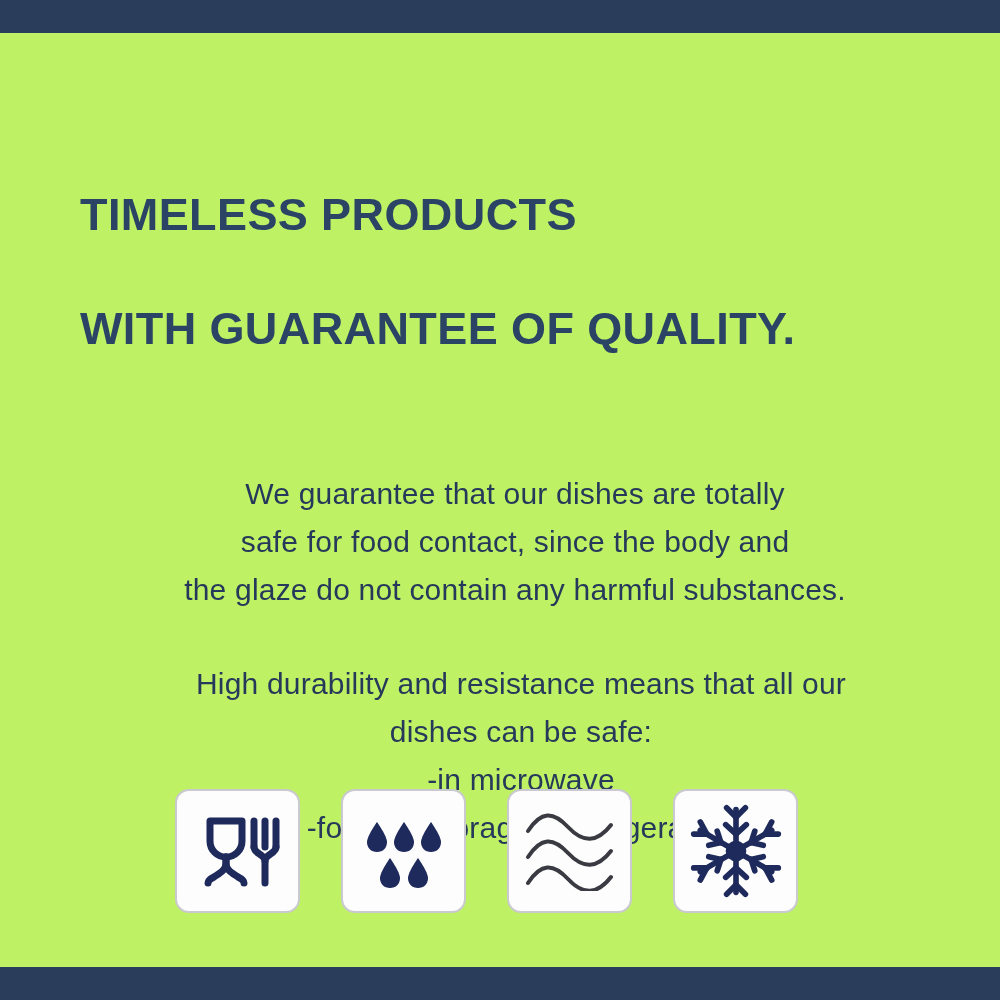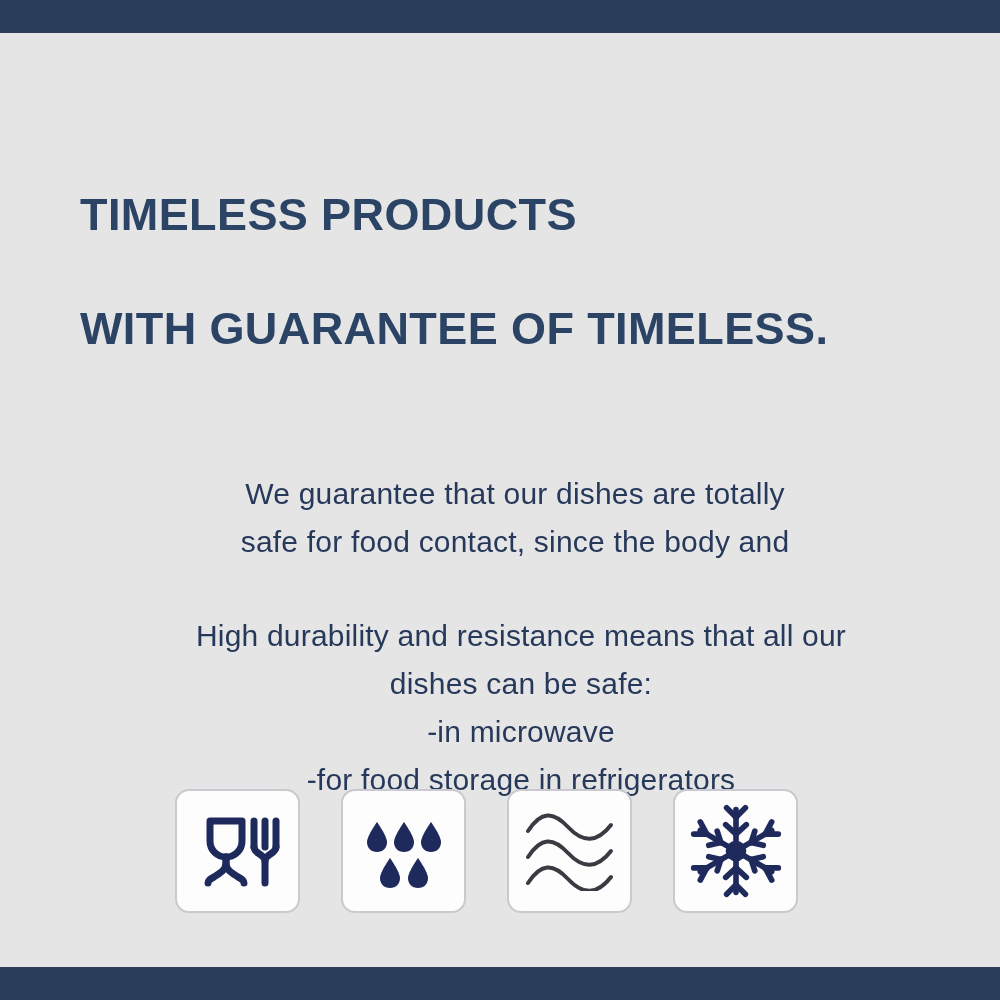--- a/index.html
+++ b/index.html
@@ -7,21 +7,21 @@
     padding: 0;
     background: #ffffff;
   }
   body {
     font-family: "DejaVu Sans", sans-serif;
   }
   .page {
     position: relative;
     width: 1000px;
     height: 1000px;
-    background: #e5e5e5;
+    background: #bef264;
     overflow: hidden;
   }
   .bar {
     position: absolute;
     left: 0;
     width: 1000px;
     background: #2a3e5c;
   }
   .bar-top {
     top: 0;
@@ -98,26 +98,27 @@
 <body>
 
 <div class="page">
 
   <div class="bar bar-top"></div>
 
   <div class="content">
 
     <h1 class="headline">
       <span class="headline-line">TIMELESS PRODUCTS</span>
-      <span class="headline-line">WITH GUARANTEE OF TIMELESS.</span>
+      <span class="headline-line">WITH GUARANTEE OF QUALITY.</span>
     </h1>
 
     <p class="para para-guarantee">
       <span class="para-line">We guarantee that our dishes are totally</span>
       <span class="para-line">safe for food contact, since the body and</span>
+      <span class="para-line">the glaze do not contain any harmful substances.</span>
     </p>
 
     <p class="para para-durability">
       <span class="para-line">High durability and resistance means that all our</span>
       <span class="para-line">dishes can be safe:</span>
       <span class="para-line">-in microwave</span>
       <span class="para-line">-for food storage in refrigerators</span>
     </p>
 
   </div>

